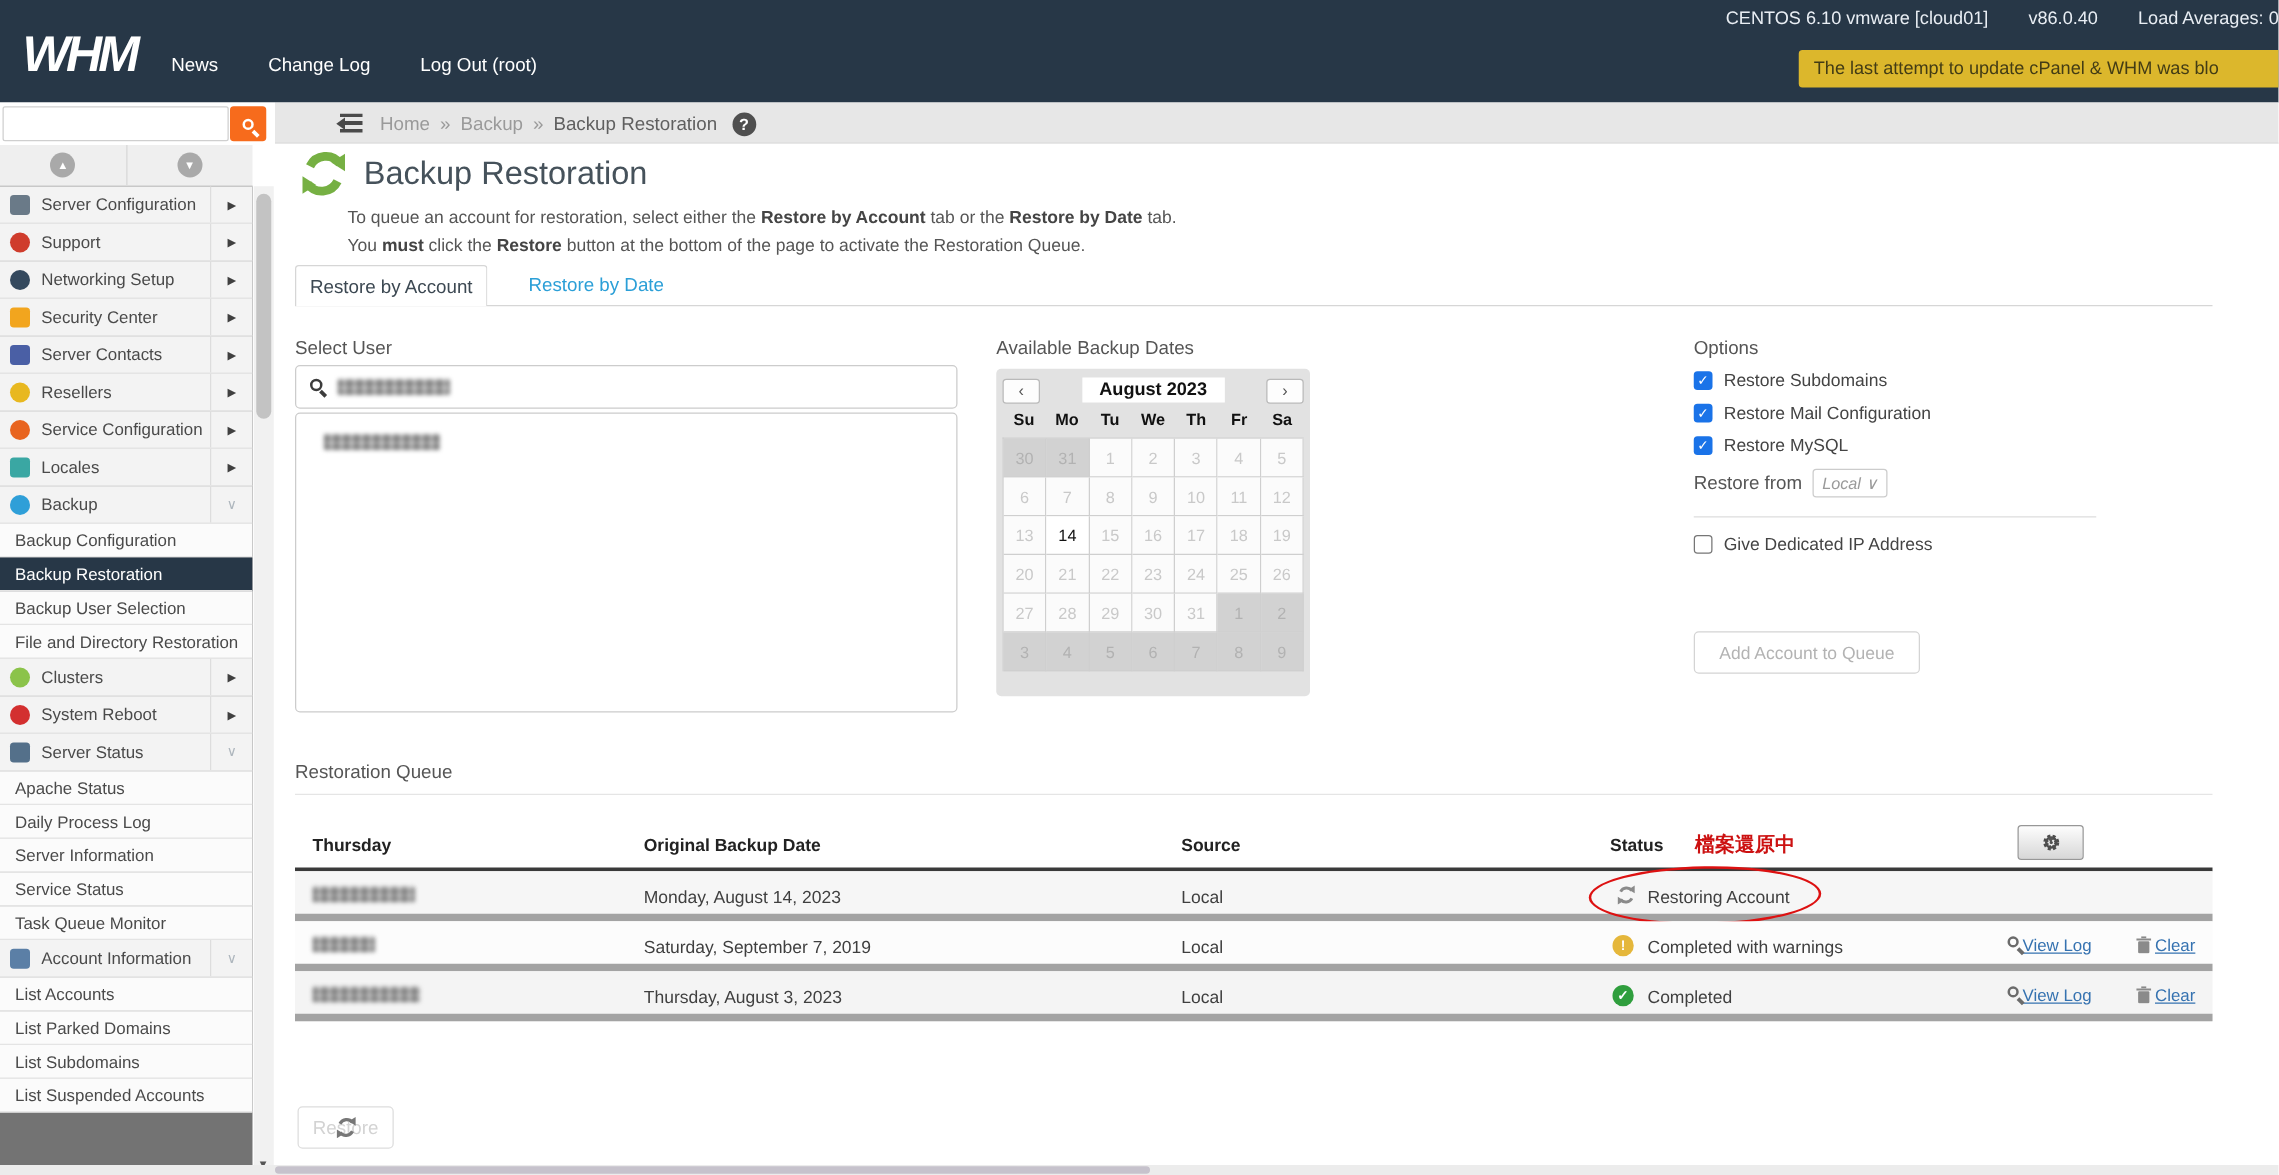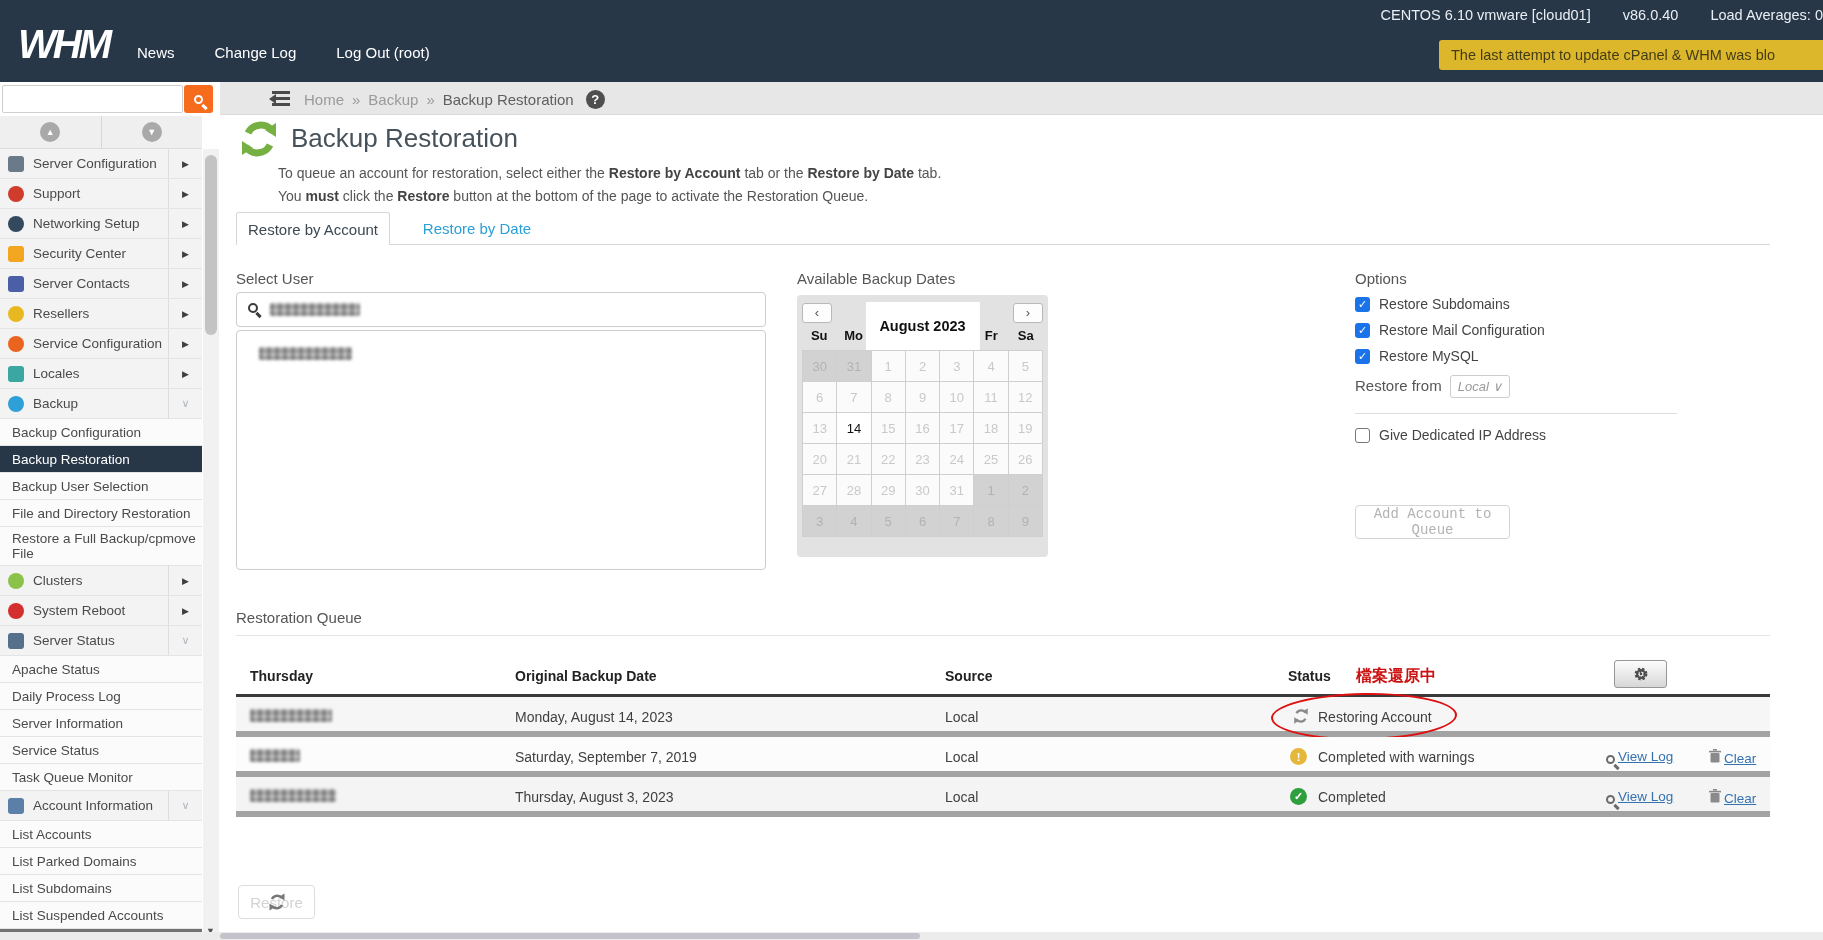--- a/index.html
+++ b/index.html
@@ -77,57 +77,57 @@
   .userbox-input { position:absolute; left:16px; top:177px; width:530px; height:35px; border:1px solid #ccc; border-radius:4px; background:#fff; }
   .userbox-list  { position:absolute; left:16px; top:215px; width:530px; height:240px; border:1px solid #ccc; border-radius:4px; background:#fff; }
   .redact { display:inline-block; height:13px; border-radius:2px; filter:blur(1.6px);
             background:repeating-linear-gradient(90deg,#a8a8a8 0 4px,#dedede 4px 8px),repeating-linear-gradient(0deg,#bdbdbd 0 4px,#e6e6e6 4px 7px); background-blend-mode:multiply; }
 
   
   .cal { position:absolute; left:577px; top:180px; width:251px; height:262px; background:#e2e2e2; border-radius:4px; padding:7px 5px; }
   .cal-nav { position:relative; height:26px; }
   .navbtn { position:absolute; top:1px; width:30px; height:20px; background:#fdfdfd; border:1px solid #b9b9b9; border-radius:3px; color:#555; font-size:13px; line-height:17px; text-align:center; cursor:pointer; }
   .navbtn.next { right:0; }
-  .cal-title { position:absolute; left:50%; transform:translateX(-50%); top:0; background:#fff; padding:16px 14px; font-size:14.5px; font-weight:bold; color:#111; white-space:nowrap; }
+  .cal-title { position:absolute; left:50%; transform:translateX(-50%); top:0; background:#fff; padding:2px 14px; font-size:14.5px; font-weight:bold; color:#111; white-space:nowrap; }
   .cal-week { display:grid; grid-template-columns:repeat(7,1fr); height:22px; }
   .cal-week div { text-align:center; font-size:13px; font-weight:bold; color:#111; }
   .cal-grid { display:grid; grid-template-columns:repeat(7,1fr); border-top:1px solid #cfcfcf; border-left:1px solid #cfcfcf; }
   .cal-cell { height:31px; display:flex; align-items:center; justify-content:center; font-size:13px; border-right:1px solid #cfcfcf; border-bottom:1px solid #cfcfcf; }
   .cal-cell.dis   { background:#fbfbfb; color:#c9c9c9; }
   .cal-cell.adj   { background:#d2d2d2; color:#b2b2b2; }
   .cal-cell.avail { background:#fff; color:#111; cursor:pointer; }
 
   
   .optrow { position:absolute; display:flex; align-items:center; gap:9px; font-size:14px; color:#444; }
   .cb { width:15px; height:15px; border-radius:3px; flex:none; display:flex; align-items:center; justify-content:center; }
   .cb.on { background:#1a73e8; color:#fff; font-size:11px; }
   .cb.off { background:#fff; border:1.5px solid #767676; }
   .restore-from { position:absolute; left:1135px; top:260px; font-size:15px; color:#555; }
   .mini-select { display:inline-block; margin-left:8px; border:1px solid #ccc; border-radius:3px; background:#fff; color:#9a9a9a; font-size:13px; padding:3px 7px;font-style:italic; }
   .opt-div { position:absolute; left:1135px; top:298px; width:322px; height:1px; background:#ddd; }
-  .addbtn { position:absolute; left:1135px; top:390px; width:155px; height:34px; background:#fff; border:1px solid #d4d4d4; border-radius:4px; color:#b3b3b3; font-size:14px; cursor:pointer;font-family:Liberation Mono, monospace; }
+  .addbtn { position:absolute; left:1135px; top:390px; width:181px; height:34px; background:#fff; border:1px solid #d4d4d4; border-radius:4px; color:#b3b3b3; font-size:14px; cursor:pointer; }
 
   
   .q-div { position:absolute; left:16px; top:520px; width:1534px; height:1px; background:#e5e5e5; }
   .q-head { position:absolute; left:16px; top:547px; width:1534px; height:32px; font-size:14px; font-weight:bold; color:#222; }
   .q-head span { position:absolute; top:6px; }
   .annot { color:#cc1111; font-weight:bold; font-size:16px; }
   .gearbtn { position:absolute; left:1378px; top:-2px; width:53px; height:28px; background:linear-gradient(#fdfdfd,#d7d7d7); border:1px solid #979797; border-radius:3px; display:flex; align-items:center; justify-content:center; gap:6px; cursor:pointer; }
   .gearbtn .dd { font-size:8px; color:#555; }
   .q-hborder { position:absolute; left:16px; top:579px; width:1534px; height:3px; background:#3a3a3a; }
   .q-rows { position:absolute; left:16px; top:582px; width:1534px; }
   .q-row { position:relative; height:40px; border-bottom:6px solid #a3a3a3; font-size:14px; color:#3f3f3f; }
   .q-row:nth-child(1){ background:#f6f6f6; }
   .q-row:nth-child(2){ background:#fcfcfc; }
   .q-row:nth-child(3){ background:#f4f4f4; }
   .q-cell { position:absolute; top:12px; }
   .stat-ico { position:absolute; top:11px; width:17px; height:17px; border-radius:50%; color:#fff; font-size:11px; font-weight:bold; display:flex; align-items:center; justify-content:center; }
   .stat-ico.warning { background:#e5b73b; }
   .stat-ico.success { background:#2f9e3d; }
-  .qlink { position:absolute; top:12px; display:flex; align-items:flex-end; gap:3px; color:#3572b0; font-size:13.5px; cursor:pointer; }
+  .qlink { position:absolute; top:12px; display:flex; align-items:flex-start; gap:3px; color:#3572b0; font-size:13.5px; cursor:pointer; }
   .qlink u { text-decoration:underline; }
   .annot-ellipse { position:absolute; left:1035px; top:-4px; width:186px; height:47px; border:2.5px solid #dd1111; border-radius:50%; transform:rotate(-1deg); pointer-events:none; }
 
   .restorebtn { position:absolute; left:18px; top:770px; width:77px; height:34px; background:#fff; border:1px solid #ddd; border-radius:4px; color:#d3d3d3; font-size:15px; cursor:pointer; }
   .btn-spin { position:absolute; left:28px; top:6px; }
 </style>
 </head>
 <body>
 
 <div id="app">
@@ -225,23 +225,20 @@
         <span>Backup Configuration</span>
       </div>
       <div class="srow child sel">
         <span>Backup Restoration</span>
       </div>
       <div class="srow child">
         <span>Backup User Selection</span>
       </div>
       <div class="srow child">
         <span>File and Directory Restoration</span>
-      </div>
-      <div class="srow child">
-        <span>Restore a Full Backup/cpmove File</span>
       </div>
       <div class="srow parent">
         <span class="sico round" style="background: rgb(139, 195, 74);"></span>
         <span class="slabel">Clusters</span>
         <span class="sarrow">▶</span>
       </div>
       <div class="srow parent">
         <span class="sico round" style="background: rgb(211, 47, 47);"></span>
         <span class="slabel">System Reboot</span>
         <span class="sarrow">▶</span>

